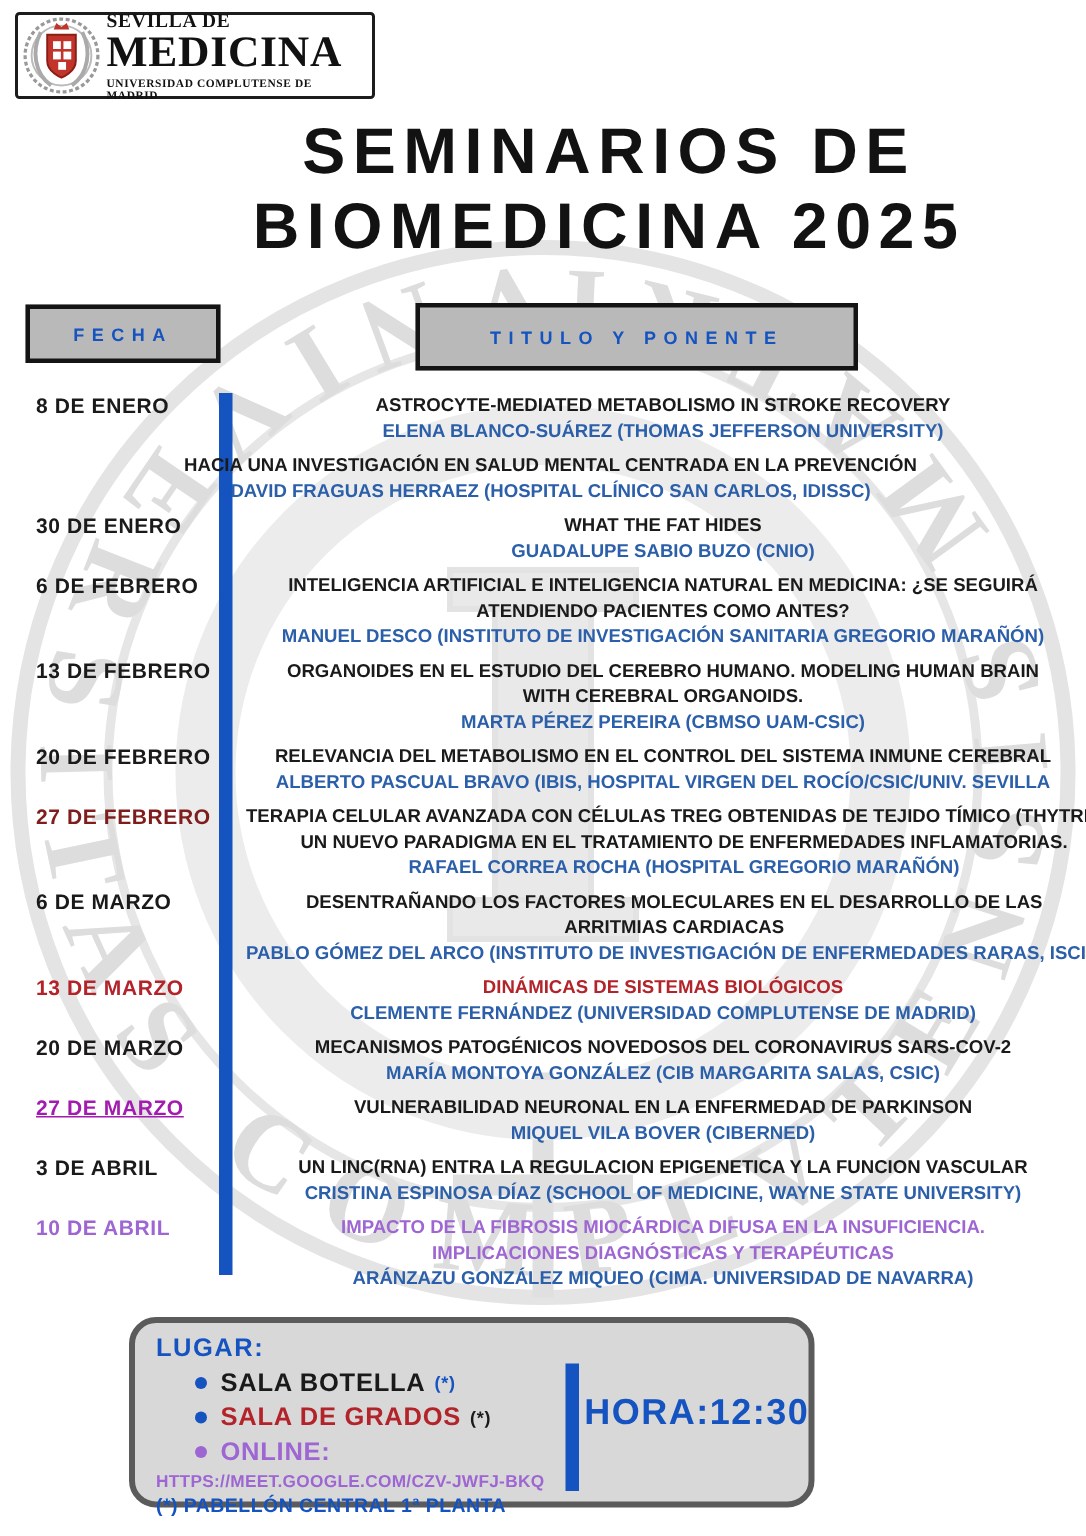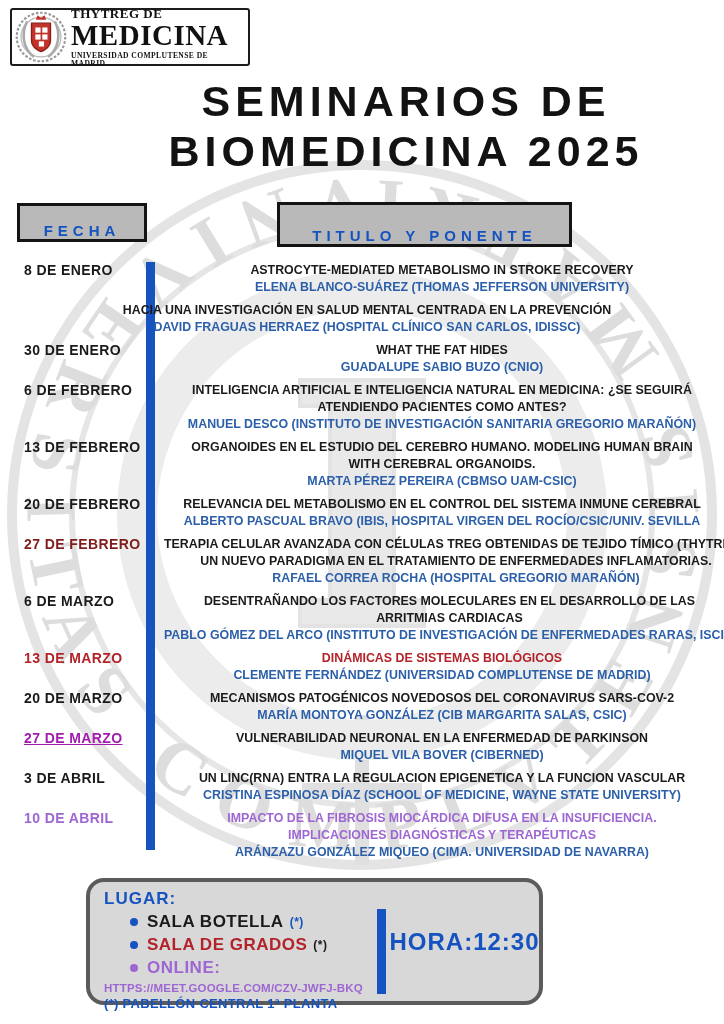--- a/index.html
+++ b/index.html
@@ -24,22 +24,22 @@
   .logo-univ{font-family:"Liberation Serif",serif;font-weight:700;font-size:7.6px;color:#111;letter-spacing:.4px;margin-top:2px;}
   
   .title-block{
     position:absolute;top:76px;left:0;right:0;text-align:center;
     padding-left:88px;color:#121212;font-weight:800;
     font-size:43px;line-height:50px;letter-spacing:5px;
   }
   
   .hdr-box{
     position:absolute;background:#b9b9b9;border:3px solid #141414;
-    display:flex;align-items:flex-end;justify-content:center;box-sizing:border-box;
-    color:#1553c0;font-weight:800;letter-spacing:5px;font-size:15px;
+    display:flex;align-items:center;justify-content:center;box-sizing:border-box;
+    color:#1553c0;font-weight:800;letter-spacing:5px;font-size:12px;
   }
   .hdr-fecha{left:17px;top:203px;width:130px;height:39px;}
   .hdr-titulo{left:277px;top:202px;width:295px;height:45px;}
   
   .schedule{position:absolute;left:0;top:262px;width:724px;}
   .vline{position:absolute;left:146px;top:262px;width:9px;height:588px;background:#1553c0;}
   .sem-row{display:flex;margin-bottom:6px;}
   .sem-date{
     width:150px;box-sizing:border-box;padding-left:24px;flex:none;
     font-size:14px;font-weight:800;letter-spacing:.4px;line-height:17px;color:#1a1a1a;
@@ -97,21 +97,21 @@
       <path d="M46 12 C 53 26, 51 44, 38 53" stroke="#aaaaaa" fill="none" stroke-width="3"></path>
       <path d="M24 10 h12 l-2 -5 -4 3 -4 -3 z" fill="#c0342b"></path>
       <path d="M19 14 h22 v20 c0 9 -11 13 -11 13 s-11 -4 -11 -13 z" fill="#c0342b" stroke="#8c1d14" stroke-width="1.5"></path>
       <rect x="23.5" y="19" width="6" height="6" fill="#ffffff"></rect>
       <rect x="31.5" y="19" width="6" height="6" fill="#ffffff"></rect>
       <rect x="23.5" y="27" width="6" height="6" fill="#ffffff"></rect>
       <rect x="31.5" y="27" width="6" height="6" fill="#ffffff"></rect>
       <rect x="27.5" y="35" width="6" height="6" fill="#ffffff"></rect>
     </svg>
     <div class="logo-text">
-      <span class="logo-faculty">THYTREG DE</span>
+      <span class="logo-faculty">SEVILLA DE</span>
       <span class="logo-name">MEDICINA</span>
       <span class="logo-univ">UNIVERSIDAD COMPLUTENSE DE MADRID</span>
     </div>
   </div>
 
   <div class="title-block">
     <div>SEMINARIOS DE</div>
     <div>BIOMEDICINA 2025</div>
   </div>
 

